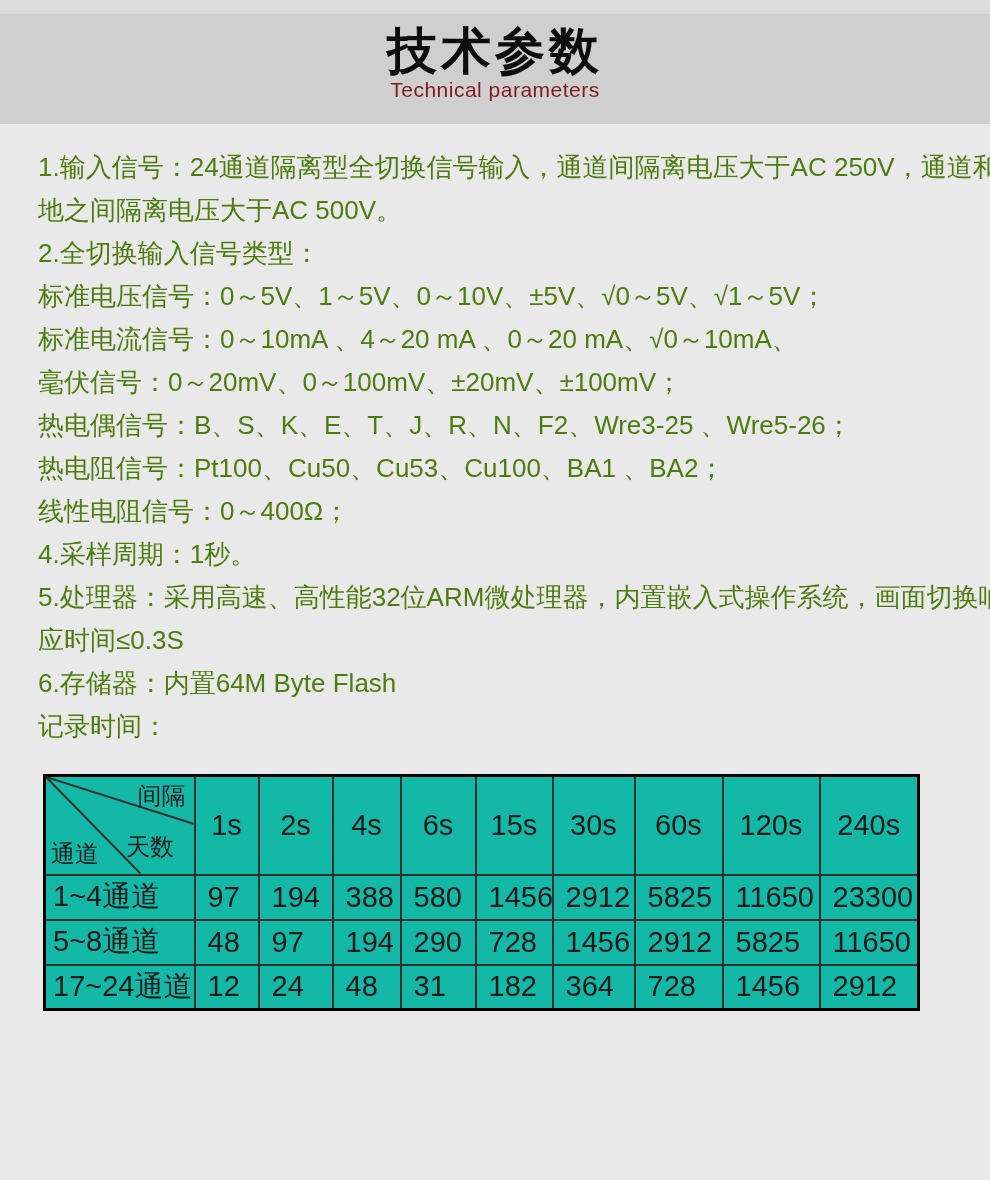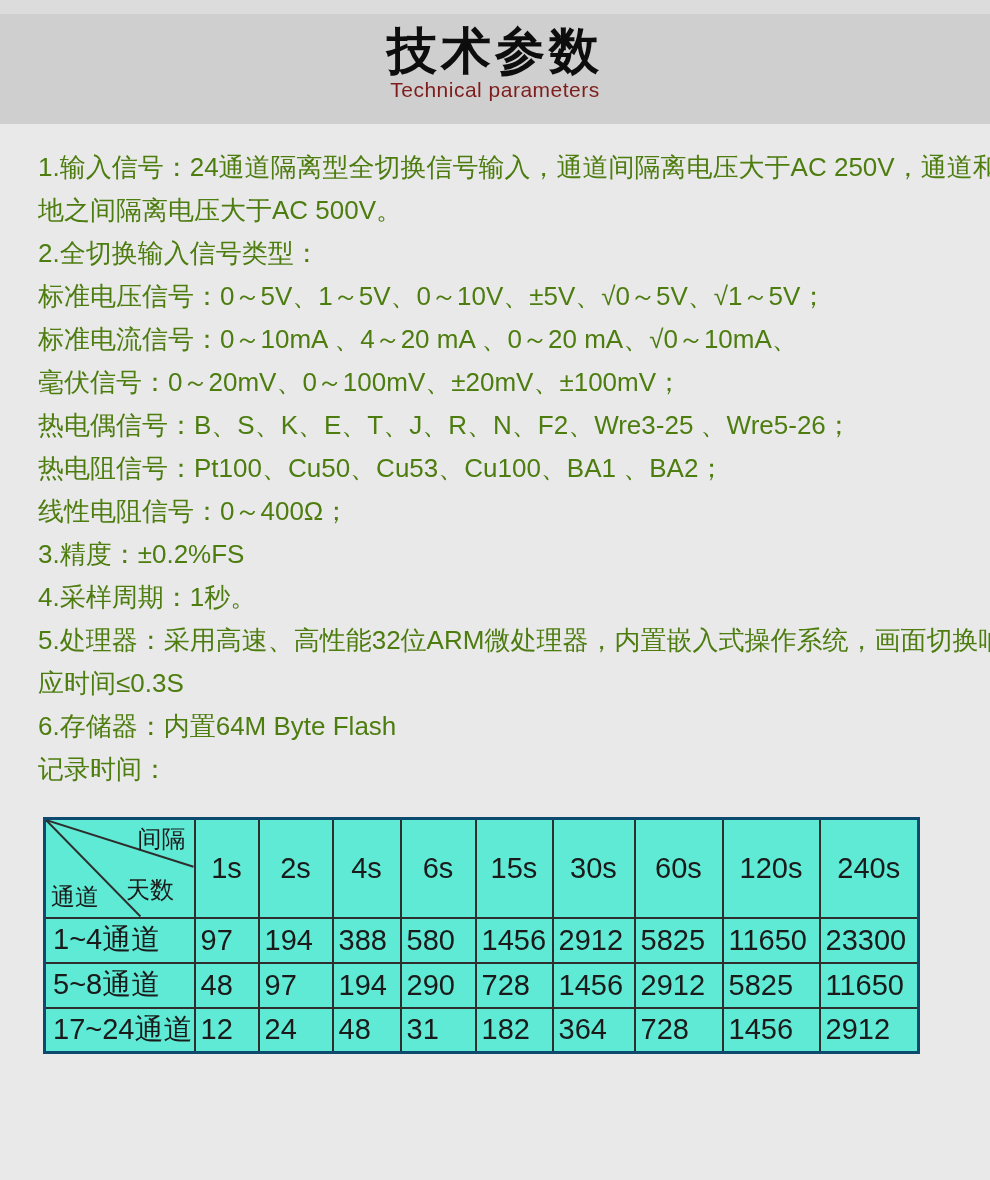--- a/index.html
+++ b/index.html
@@ -21,38 +21,38 @@
   .subtitle {
     font-size:21px; line-height:23px; color:#7f1d1d; letter-spacing:0.5px;
   }
   .content { padding:22px 28px 0 38px; }
   .spec-line {
     font-size:26px; line-height:43px; white-space:nowrap; color:#4d7c0f;
   }
   table.record {
     border-collapse:collapse; table-layout:fixed;
     width:874px; margin:26px 4px 0 5px;
-    border:3px solid #0c4a6e;
-    background:#5eead4;
+    border:3px solid #000000;
+    background:#14b8a6;
   }
   table.record th, table.record td {
     border:2px solid #2e2e2e;
     font-weight:400;
     overflow:hidden;
   }
   th.corner { position:relative; width:150px; height:99px; padding:0; }
   th.interval {
     height:99px; font-size:29px; text-align:center; vertical-align:middle;
   }
   td.rowlabel {
     height:45px; font-size:29px; text-align:left; padding-left:7px;
     white-space:nowrap;
   }
   td.val {
-    height:45px; font-size:29px; text-align:left; padding-left:5px;
+    height:45px; font-size:29px; text-align:left; padding-left:12px;
     white-space:nowrap;
   }
   .corner svg { position:absolute; top:0; left:0; width:100%; height:100%; }
   .corner span { position:absolute; font-size:24px; line-height:26px; white-space:nowrap; }
   .c-interval { top:6px; right:8px; }
   .c-days { top:57px; left:80px; }
   .c-channel { bottom:7px; left:5px; }
 </style>
 </head>
 <body>
@@ -67,21 +67,20 @@
 <main class="content">
   <div class="spec-line">1.输入信号：24通道隔离型全切换信号输入，通道间隔离电压大于AC 250V，通道和</div>
   <div class="spec-line">地之间隔离电压大于AC 500V。</div>
   <div class="spec-line">2.全切换输入信号类型：</div>
   <div class="spec-line">标准电压信号：0～5V、1～5V、0～10V、±5V、√0～5V、√1～5V；</div>
   <div class="spec-line">标准电流信号：0～10mA 、4～20 mA 、0～20 mA、√0～10mA、</div>
   <div class="spec-line">毫伏信号：0～20mV、0～100mV、±20mV、±100mV；</div>
   <div class="spec-line">热电偶信号：B、S、K、E、T、J、R、N、F2、Wre3-25 、Wre5-26；</div>
   <div class="spec-line">热电阻信号：Pt100、Cu50、Cu53、Cu100、BA1 、BA2；</div>
   <div class="spec-line">线性电阻信号：0～400Ω；</div>
-  <div class="spec-line">3.精度：±0.2%FS</div>
   <div class="spec-line">4.采样周期：1秒。</div>
   <div class="spec-line">5.处理器：采用高速、高性能32位ARM微处理器，内置嵌入式操作系统，画面切换响</div>
   <div class="spec-line">应时间≤0.3S</div>
   <div class="spec-line">6.存储器：内置64M Byte Flash</div>
   <div class="spec-line">记录时间：</div>
 
   <table class="record">
     <colgroup>
       <col style="width:150px">
         <col style="width:64px">

